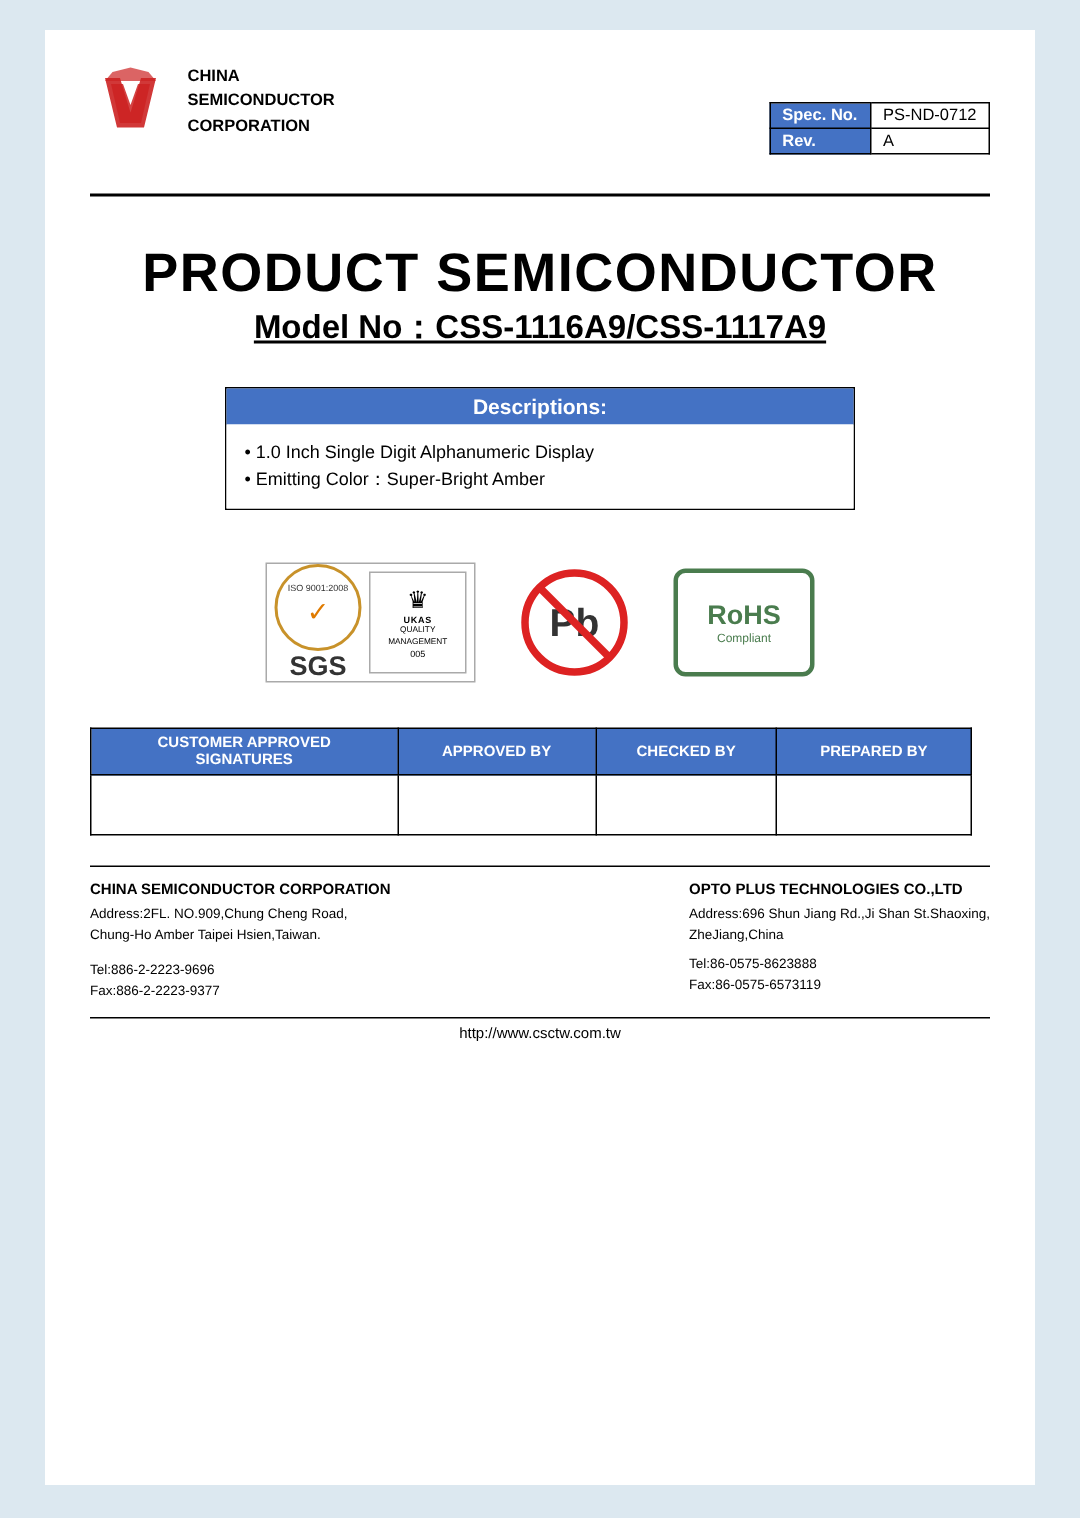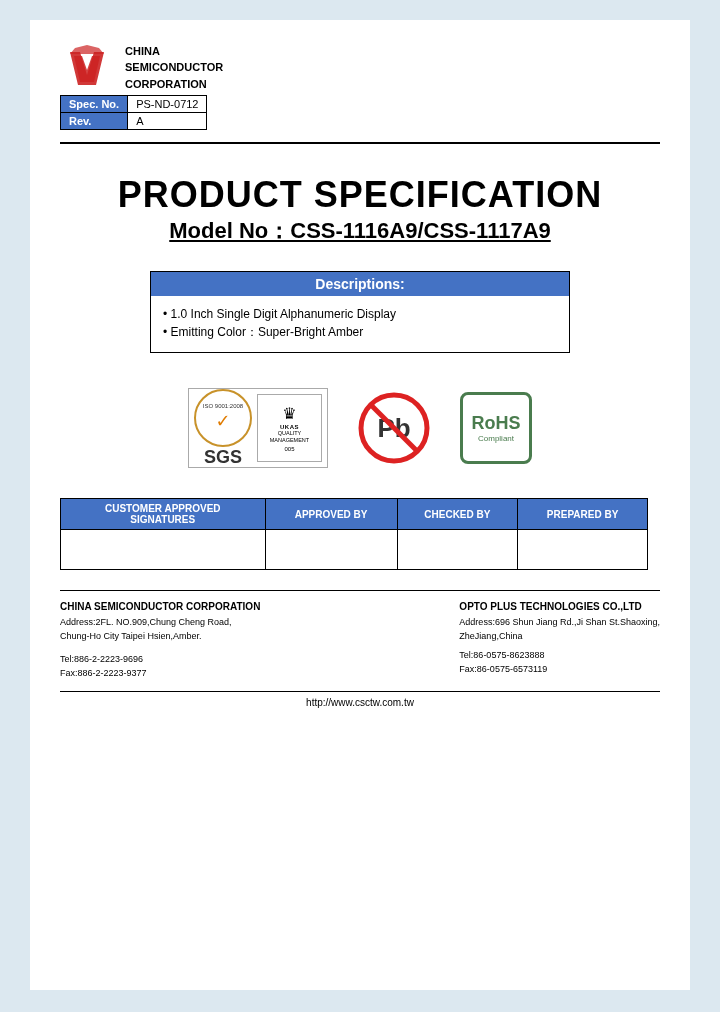--- a/index.html
+++ b/index.html
@@ -18,42 +18,42 @@
       min-height: 970px;
       background: #fff;
       padding: 20px 30px 20px 30px;
       position: relative;
     }
     
     .header {
       display: flex;
       align-items: flex-start;
       justify-content: space-between;
-      padding-bottom: 12px;
+      padding-bottom: 26px;
       border-bottom: 2px solid #000;
       margin-bottom: 10px;
-      flex-direction: column;
     }
     .logo-area {
       display: flex;
       align-items: center;
       gap: 10px;
     }
     .logo-icon {
       width: 55px;
       height: 55px;
     }
     .company-name {
       font-size: 11px;
       font-weight: bold;
       line-height: 1.5;
     }
     .spec-table {
       border-collapse: collapse;
       font-size: 11px;
+      margin-top: 28px;
     }
     .spec-table td {
       border: 1px solid #000;
       padding: 2px 8px;
     }
     .spec-table .label-cell {
       background: #4472c4;
       color: #fff;
       font-weight: bold;
     }
@@ -177,21 +177,21 @@
     .no-pb-badge {
       width: 72px;
       height: 72px;
       position: relative;
       display: flex;
       align-items: center;
       justify-content: center;
     }
     
     .rohs-badge {
-      width: 72px;
+      width: 94px;
       height: 72px;
       border: 3px solid #4a7c4e;
       border-radius: 8px;
       display: flex;
       flex-direction: column;
       align-items: center;
       justify-content: center;
     }
     .rohs-text {
       font-size: 18px;
@@ -286,21 +286,21 @@
       </tr>
       <tr>
         <td class="label-cell">Rev.</td>
         <td>A</td>
       </tr>
     </tbody>
       </table>
   </div>
 
   <div class="title-section">
-    <div class="main-title">PRODUCT SPECIFICATION</div>
+    <div class="main-title">PRODUCT SEMICONDUCTOR</div>
     <div class="model-no">Model No：CSS-1116A9/CSS-1117A9</div>
   </div>
 
   <div class="desc-section">
     <div class="desc-header">Descriptions:</div>
     <div class="desc-body">
       <ul>
         <li>1.0 Inch Single Digit Alphanumeric Display</li>
         <li>Emitting Color：Super-Bright Amber</li>
       </ul>
@@ -362,21 +362,21 @@
       </tr>
     </tbody>
       </table>
   </div>
 
   <div class="footer">
     <div class="footer-grid">
       <div class="footer-col">
         <div class="company-footer-name">CHINA SEMICONDUCTOR CORPORATION</div>
         <div>Address:2FL. NO.909,Chung Cheng Road,</div>
-        <div>Chung-Ho City Taipei Hsien,Amber.</div>
+        <div>Chung-Ho Amber Taipei Hsien,Taiwan.</div>
         <div style="margin-top:8px;">Tel:886-2-2223-9696</div>
         <div>Fax:886-2-2223-9377</div>
       </div>
       <div class="footer-col">
         <div class="company-footer-name">OPTO PLUS TECHNOLOGIES CO.,LTD</div>
         <div>Address:696 Shun Jiang Rd.,Ji Shan St.Shaoxing,</div>
         <div>ZheJiang,China</div>
         <div style="margin-top:4px;">Tel:86-0575-8623888</div>
         <div>Fax:86-0575-6573119</div>
       </div>

